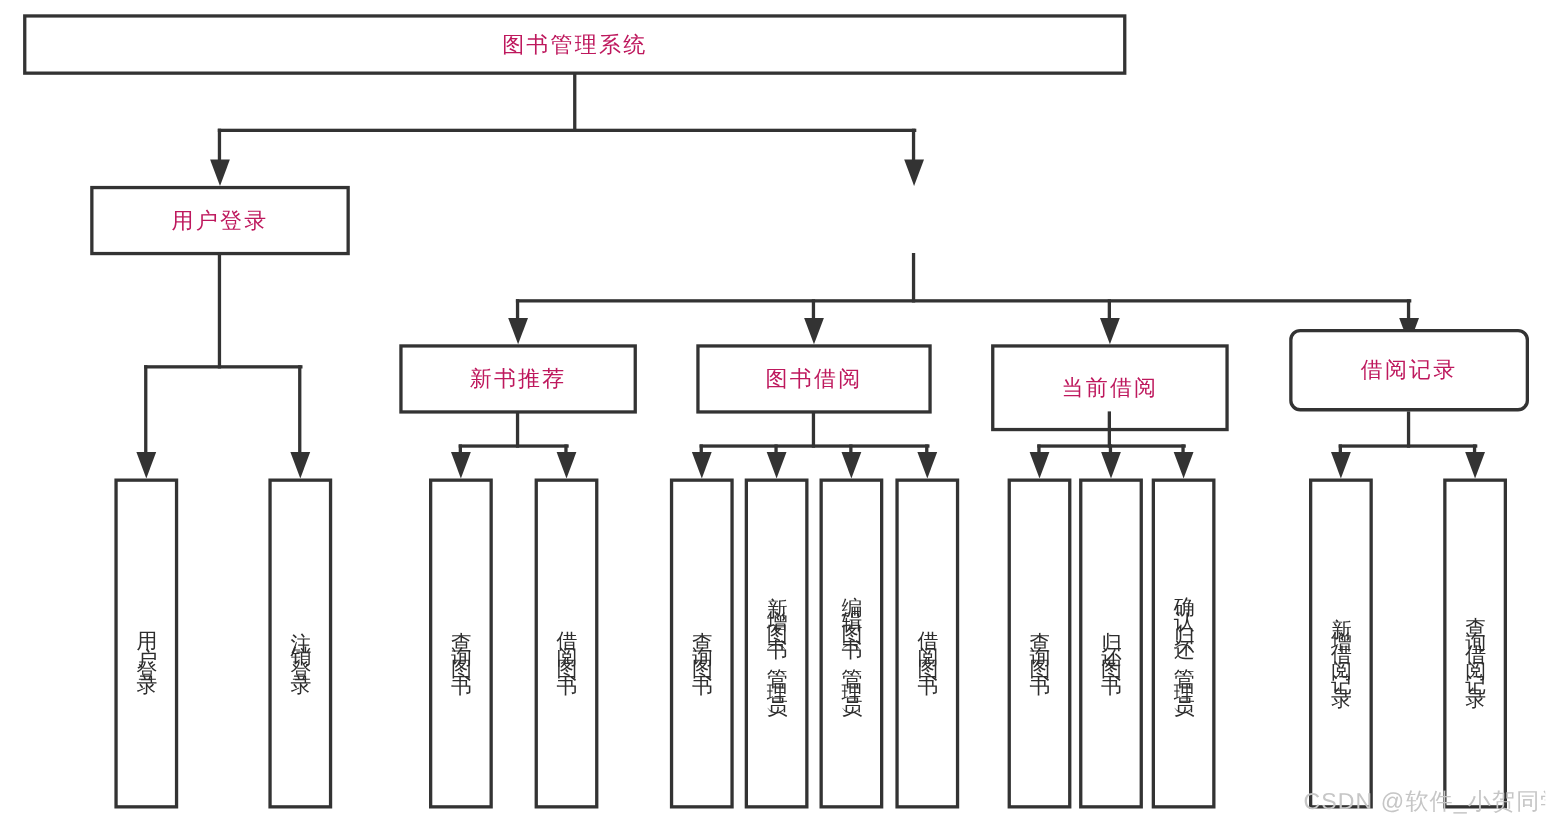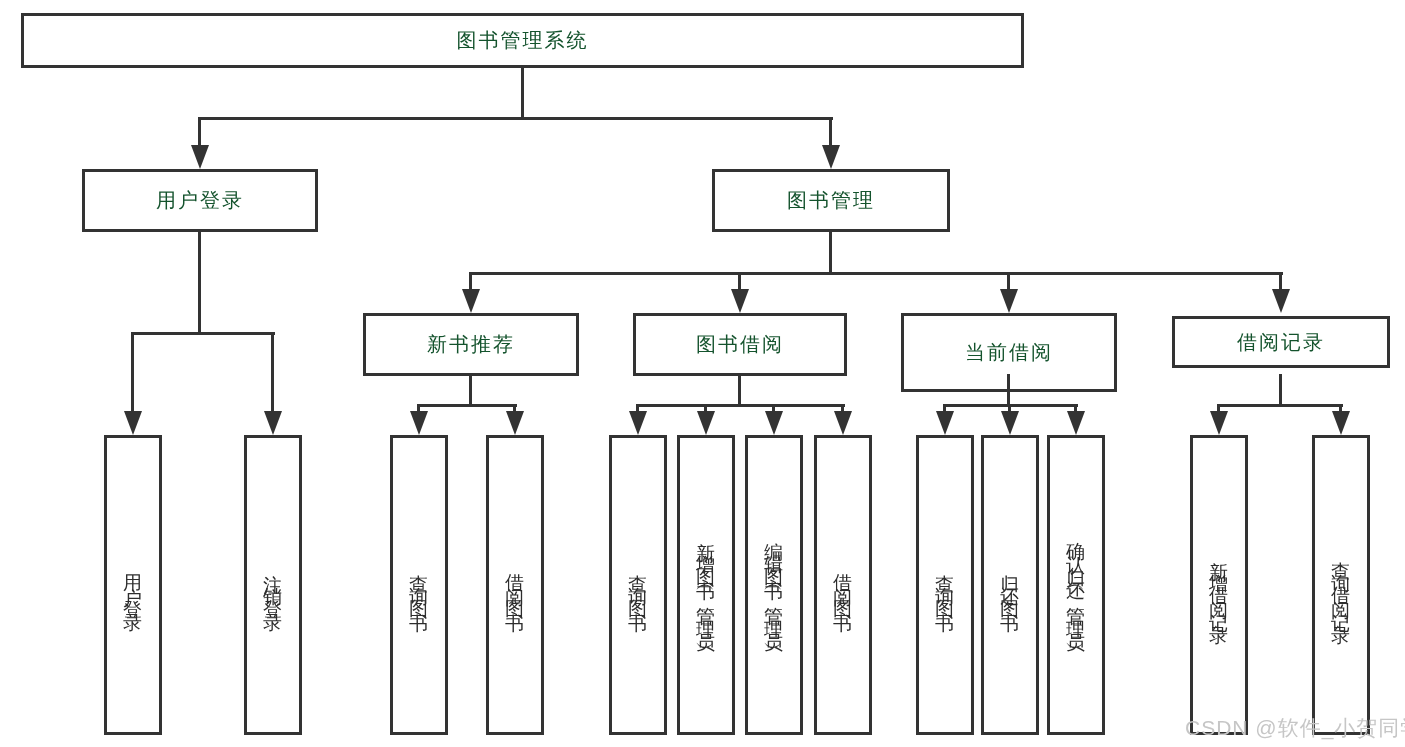--- a/index.html
+++ b/index.html
@@ -5,21 +5,21 @@
   html, body { margin:0; padding:0; background:#ffffff; }
   .canvas {
     position:relative; width:1405px; height:747px; background:#ffffff;
     font-family:"Liberation Sans", sans-serif; overflow:hidden;
   }
   .node {
     position:absolute; background:#ffffff; border:3px solid #333333;
     box-sizing:border-box; display:flex; align-items:center; justify-content:center;
   }
   .hlabel {
-    font-size:20px; color:#14532d; letter-spacing:2px; white-space:nowrap;
+    font-size:20px; color:#be185d; letter-spacing:2px; white-space:nowrap;
   }
   .vnode { width:58px; height:300px; }
   .vlabel {
     writing-mode:vertical-rl; text-orientation:mixed;
     font-size:19px; color:#2d2d2d; letter-spacing:13px; line-height:1;
   }
   .hline { position:absolute; height:3px; background:#333333; }
   .vline { position:absolute; width:3px; background:#333333; }
   .arrow {
     position:absolute; width:0; height:0;
@@ -43,23 +43,20 @@
   <div class="vline" style="left:521px; top:66px; height:53px;"></div>
   <div class="hline" style="left:198px; top:117px; width:635px;"></div>
   <div class="vline" style="left:198px; top:117px; height:32px;"></div>
   <div class="arrow" style="left:191px; top:145px;"></div>
   <div class="vline" style="left:829px; top:117px; height:32px;"></div>
   <div class="arrow" style="left:822px; top:145px;"></div>
 
   <div class="node" style="left:82px; top:169px; width:236px; height:63px;">
     <span class="hlabel">用户登录</span>
   </div>
-  <div class="node" style="left:712px; top:169px; width:238px; height:63px;">
-    <span class="hlabel">图书管理</span>
-  </div>
 
   <div class="vline" style="left:198px; top:230px; height:105px;"></div>
   <div class="hline" style="left:131px; top:332px; width:144px;"></div>
   <div class="vline" style="left:131px; top:332px; height:82px;"></div>
   <div class="arrow" style="left:124px; top:411px;"></div>
   <div class="vline" style="left:271px; top:332px; height:82px;"></div>
   <div class="arrow" style="left:264px; top:411px;"></div>
 
   <div class="vline" style="left:829px; top:230px; height:45px;"></div>
   <div class="hline" style="left:469px; top:272px; width:814px;"></div>
@@ -74,21 +71,21 @@
 
   <div class="node" style="left:363px; top:313px; width:216px; height:63px;font-family:Liberation Mono, monospace;">
     <span class="hlabel">新书推荐</span>
   </div>
   <div class="node" style="left:633px; top:313px; width:214px; height:63px;">
     <span class="hlabel">图书借阅</span>
   </div>
   <div class="node" style="left:901px; top:313px; width:216px; height:79px;">
     <span class="hlabel">当前借阅</span>
   </div>
-  <div class="node" style="left:1172px; top:316px; width:218px; height:52px;">
+  <div class="node" style="left:1172px; top:299px; width:218px; height:75px;border-radius:10px;">
     <span class="hlabel">借阅记录</span>
   </div>
 
   <div class="vline" style="left:469px; top:374px; height:33px;"></div>
   <div class="hline" style="left:417px; top:404px; width:100px;"></div>
   <div class="vline" style="left:417px; top:404px; height:12px;"></div>
   <div class="arrow" style="left:410px; top:411px;"></div>
   <div class="vline" style="left:513px; top:404px; height:12px;"></div>
   <div class="arrow" style="left:506px; top:411px;"></div>
 

